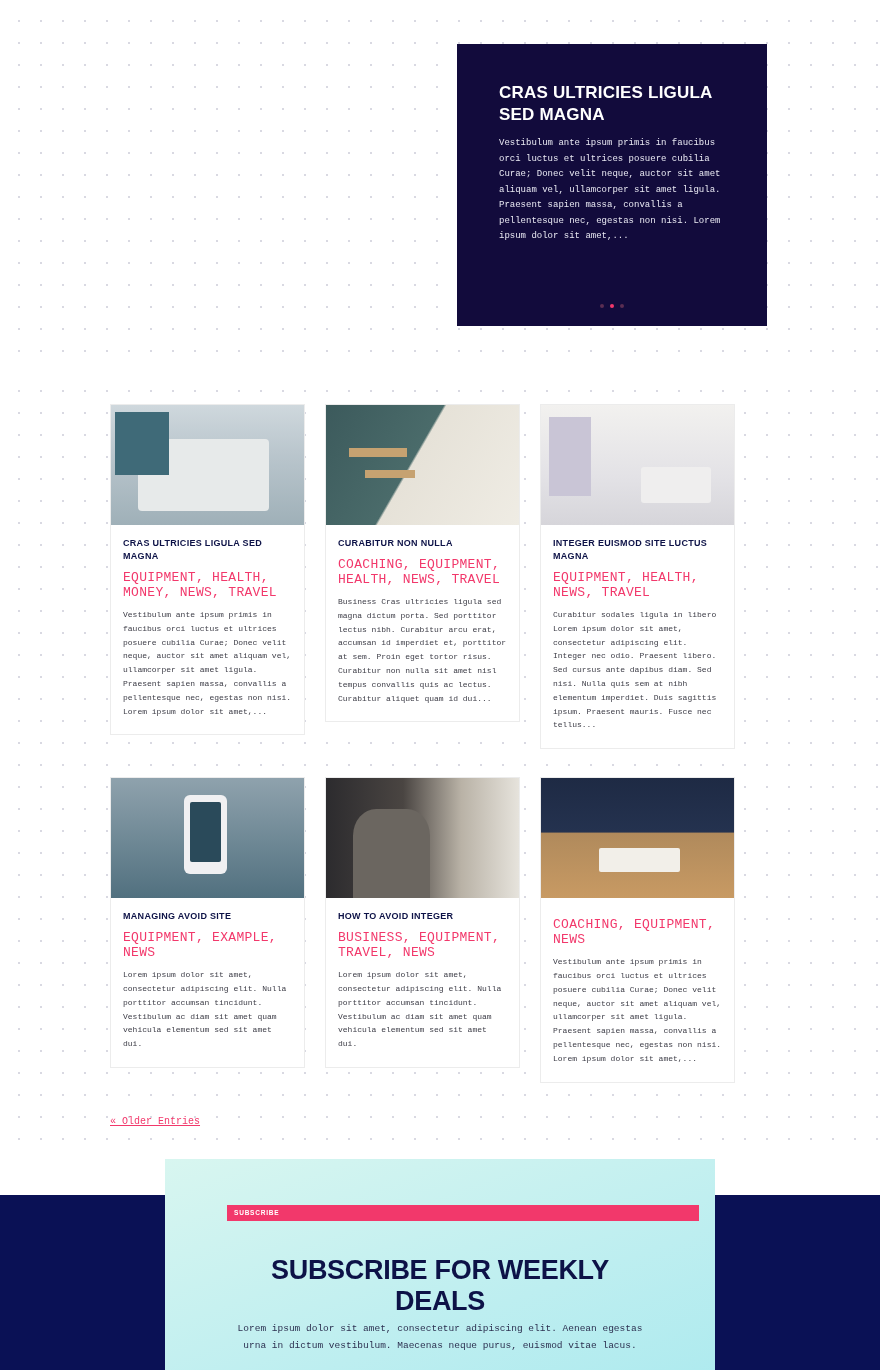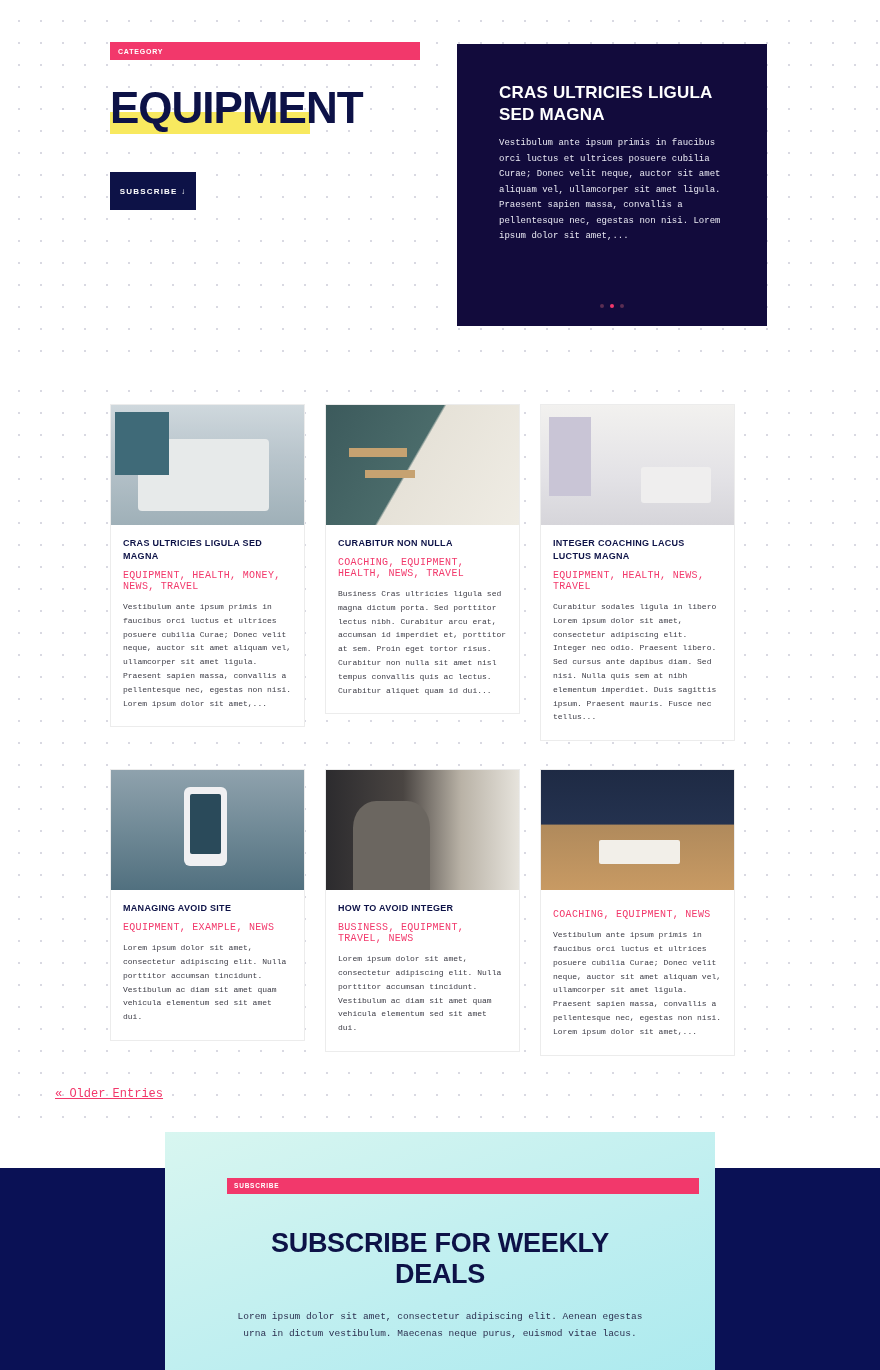--- a/index.html
+++ b/index.html
@@ -157,33 +157,33 @@
     font-family: "Liberation Sans", sans-serif;
     font-weight: bold;
     font-size: 9px;
     color: #0d1247;
     letter-spacing: 0.3px;
     line-height: 13px;
   }
   .card-cats {
     margin-top: 7px;
     color: #f2386b;
-    font-size: 10px;
+    font-size: 13px;
     letter-spacing: 0.3px;
   }
   .card-text {
     margin-top: 8px;
     color: #3c3c46;
     font-size: 8px;
     line-height: 13.8px;
   }
   .older {
-    padding-left: 55px;
+    padding-left: 110px;
     color: #f2386b;
-    font-size: 12px;
+    font-size: 10px;
     margin-top: 10px;
   }
 
   
   .footer {
     position: relative;
     width: 880px;
     height: 286px;
     background: #ffffff;
   }
@@ -223,21 +223,21 @@
   }
   .sub-title {
     margin-top: 34px;
     font-family: "Liberation Sans", sans-serif;
     font-weight: bold;
     font-size: 27px;
     color: #0d1247;
     letter-spacing: -0.3px;
   }
   .sub-desc {
-    margin-top: 18px;
+    margin-top: 3px;
     font-size: 9.5px;
     line-height: 17px;
     color: #2c3050;
   }
 
   
   .ph { width: 100%; height: 100%; position: relative; }
   .ph1 { background: linear-gradient(180deg,#cfd8dd 0%,#bac6cd 40%,#9fb0b8 100%); }
   .ph1::before { content:""; position:absolute; left:14%; top:28%; width:68%; height:60%; background:#e7eaea; border-radius:4px; }
   .ph1::after { content:""; position:absolute; left:2%; top:6%; width:28%; height:52%; background:#3f6a78; }
@@ -252,30 +252,20 @@
   .ph4::after { content:""; position:absolute; left:41%; top:20%; width:16%; height:50%; background:#2a4a5a; border-radius:2px; }
   .ph5 { background: linear-gradient(90deg,#2c2b2e 0%,#4a4542 40%,#b9b2a6 70%,#e6e3dc 100%); }
   .ph5::before { content:""; position:absolute; left:14%; top:26%; width:40%; height:74%; background:#6b6660; border-radius:30% 30% 0 0; }
   .ph6 { background: linear-gradient(180deg,#1e2a44 0%,#24324f 45%,#b08a5c 46%,#c89a63 100%); }
   .ph6::before { content:""; position:absolute; left:30%; top:58%; width:42%; height:20%; background:#f2efe9; border-radius:2px; }
 </style>
 </head>
 <body>
 
 <section class="hero">
-  <div class="hero-left">
-    <div class="cat-bar">
-      <span>CATEGORY</span>
-    </div>
-    <div class="hero-title-wrap">
-      <div class="hero-highlight"></div>
-      <h1 class="hero-title">EQUIPMENT</h1>
-    </div>
-    <button class="subscribe-btn">SUBSCRIBE  ↓</button>
-  </div>
 
   <article class="hero-card">
     <h2>CRAS ULTRICIES LIGULA SED MAGNA</h2>
     <p class="hero-body">Vestibulum ante ipsum primis in faucibus orci luctus et ultrices posuere cubilia Curae; Donec velit neque, auctor sit amet aliquam vel, ullamcorper sit amet ligula. Praesent sapien massa, convallis a pellentesque nec, egestas non nisi. Lorem ipsum dolor sit amet,...</p>
     <div class="dots">
       <span class="dot"></span>
       <span class="dot active"></span>
       <span class="dot"></span>
     </div>
   </article>
@@ -304,21 +294,21 @@
         <div class="card-cats">COACHING, EQUIPMENT, HEALTH, NEWS, TRAVEL</div>
         <div class="card-text">Business Cras ultricies ligula sed magna dictum porta. Sed porttitor lectus nibh. Curabitur arcu erat, accumsan id imperdiet et, porttitor at sem. Proin eget tortor risus. Curabitur non nulla sit amet nisl tempus convallis quis ac lectus. Curabitur aliquet quam id dui...</div>
       </div>
     </article>
 
     <article class="card">
       <div class="card-img">
           <div class="ph ph3"></div>
         </div>
       <div class="card-body">
-        <div class="card-title">INTEGER COACHING LACUS LUCTUS MAGNA</div>
+        <div class="card-title">INTEGER EUISMOD SITE LUCTUS MAGNA</div>
         <div class="card-cats">EQUIPMENT, HEALTH, NEWS, TRAVEL</div>
         <div class="card-text">Curabitur sodales ligula in libero Lorem ipsum dolor sit amet, consectetur adipiscing elit. Integer nec odio. Praesent libero. Sed cursus ante dapibus diam. Sed nisi. Nulla quis sem at nibh elementum imperdiet. Duis sagittis ipsum. Praesent mauris. Fusce nec tellus...</div>
       </div>
     </article>
   </div>
 
   <div class="row">
     <article class="card">
       <div class="card-img">
           <div class="ph ph4"></div>

